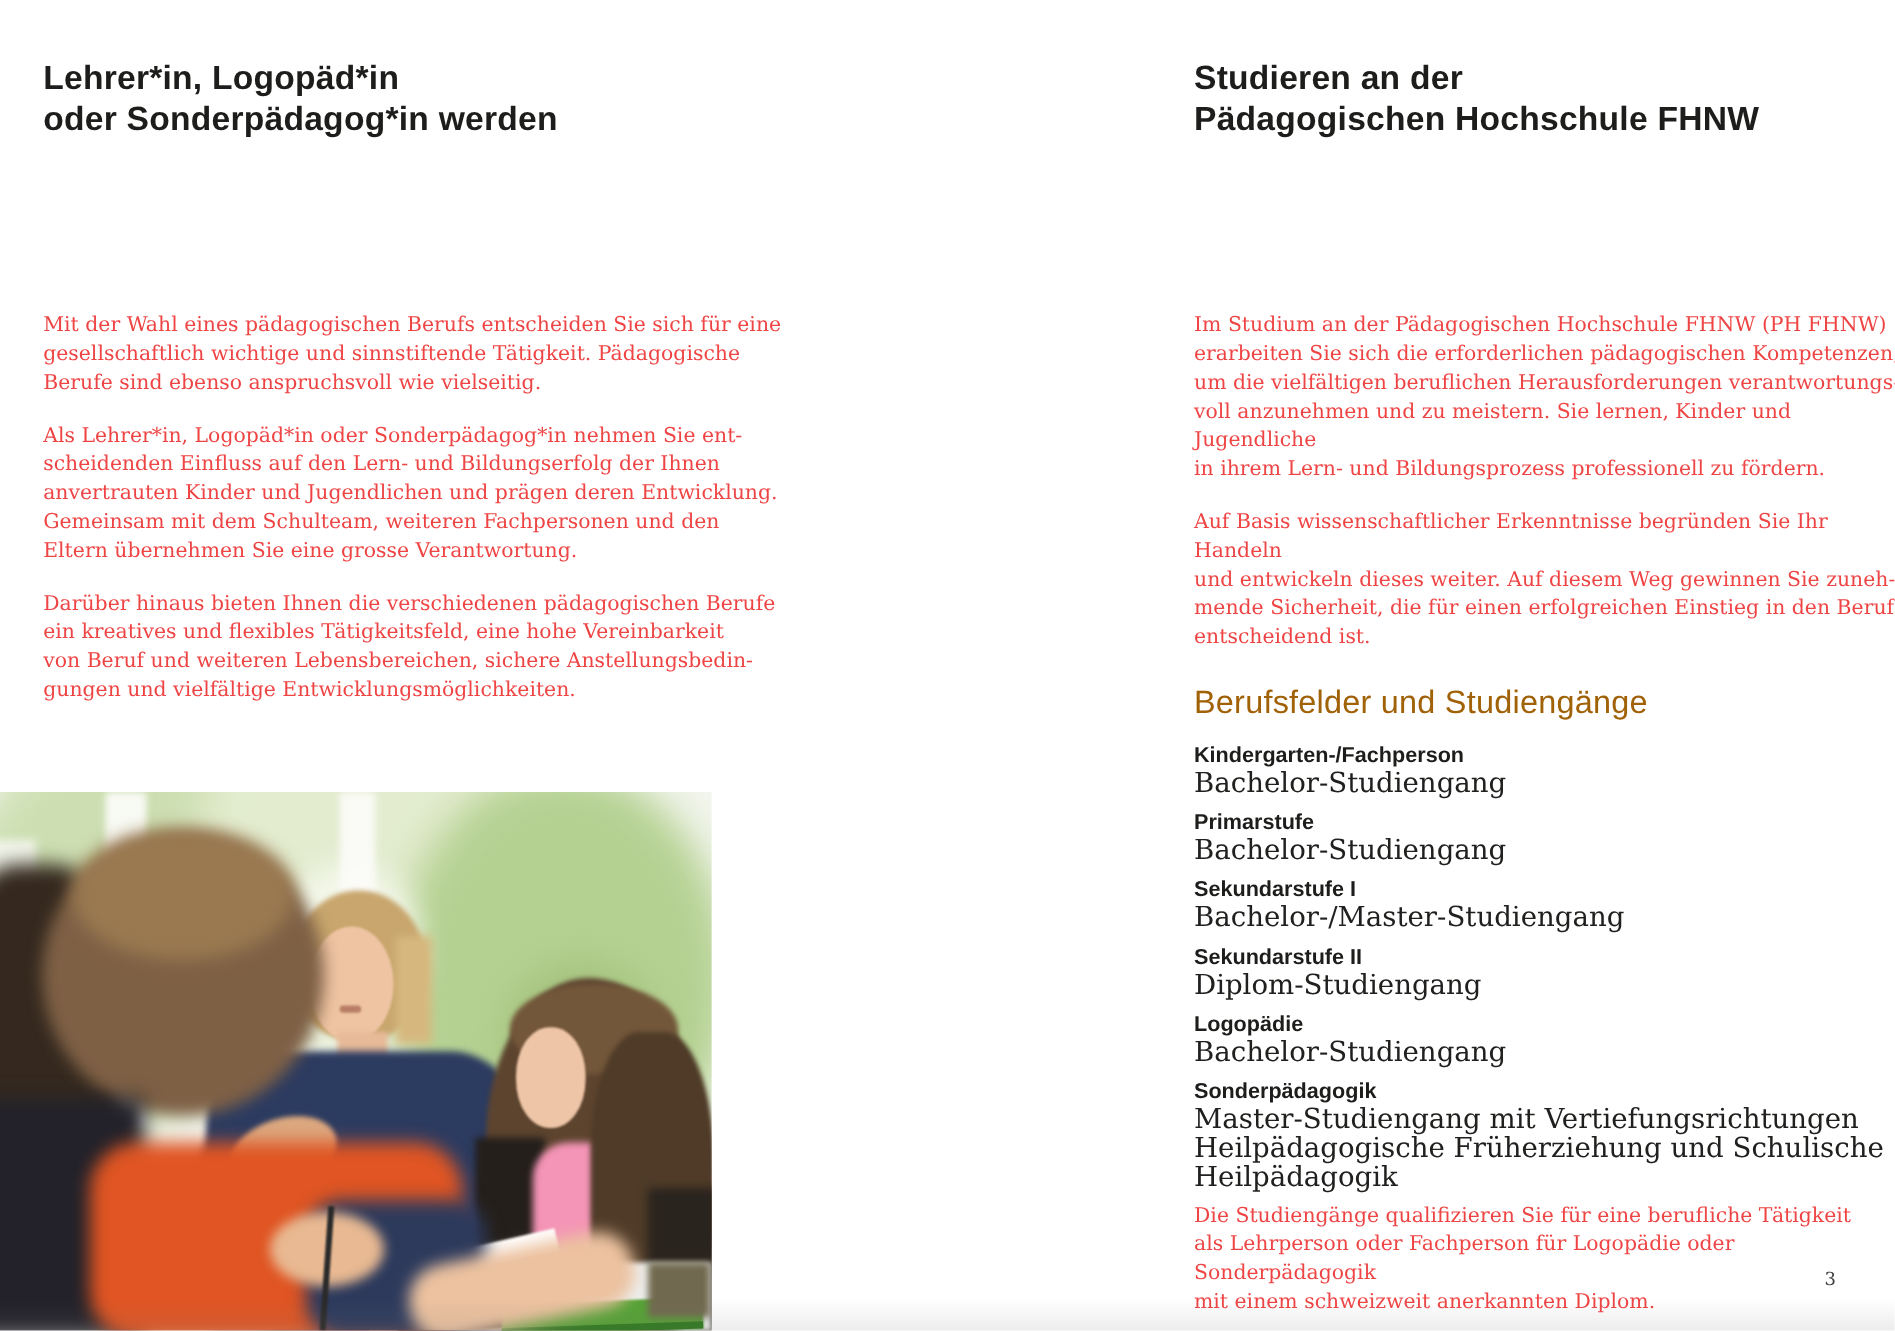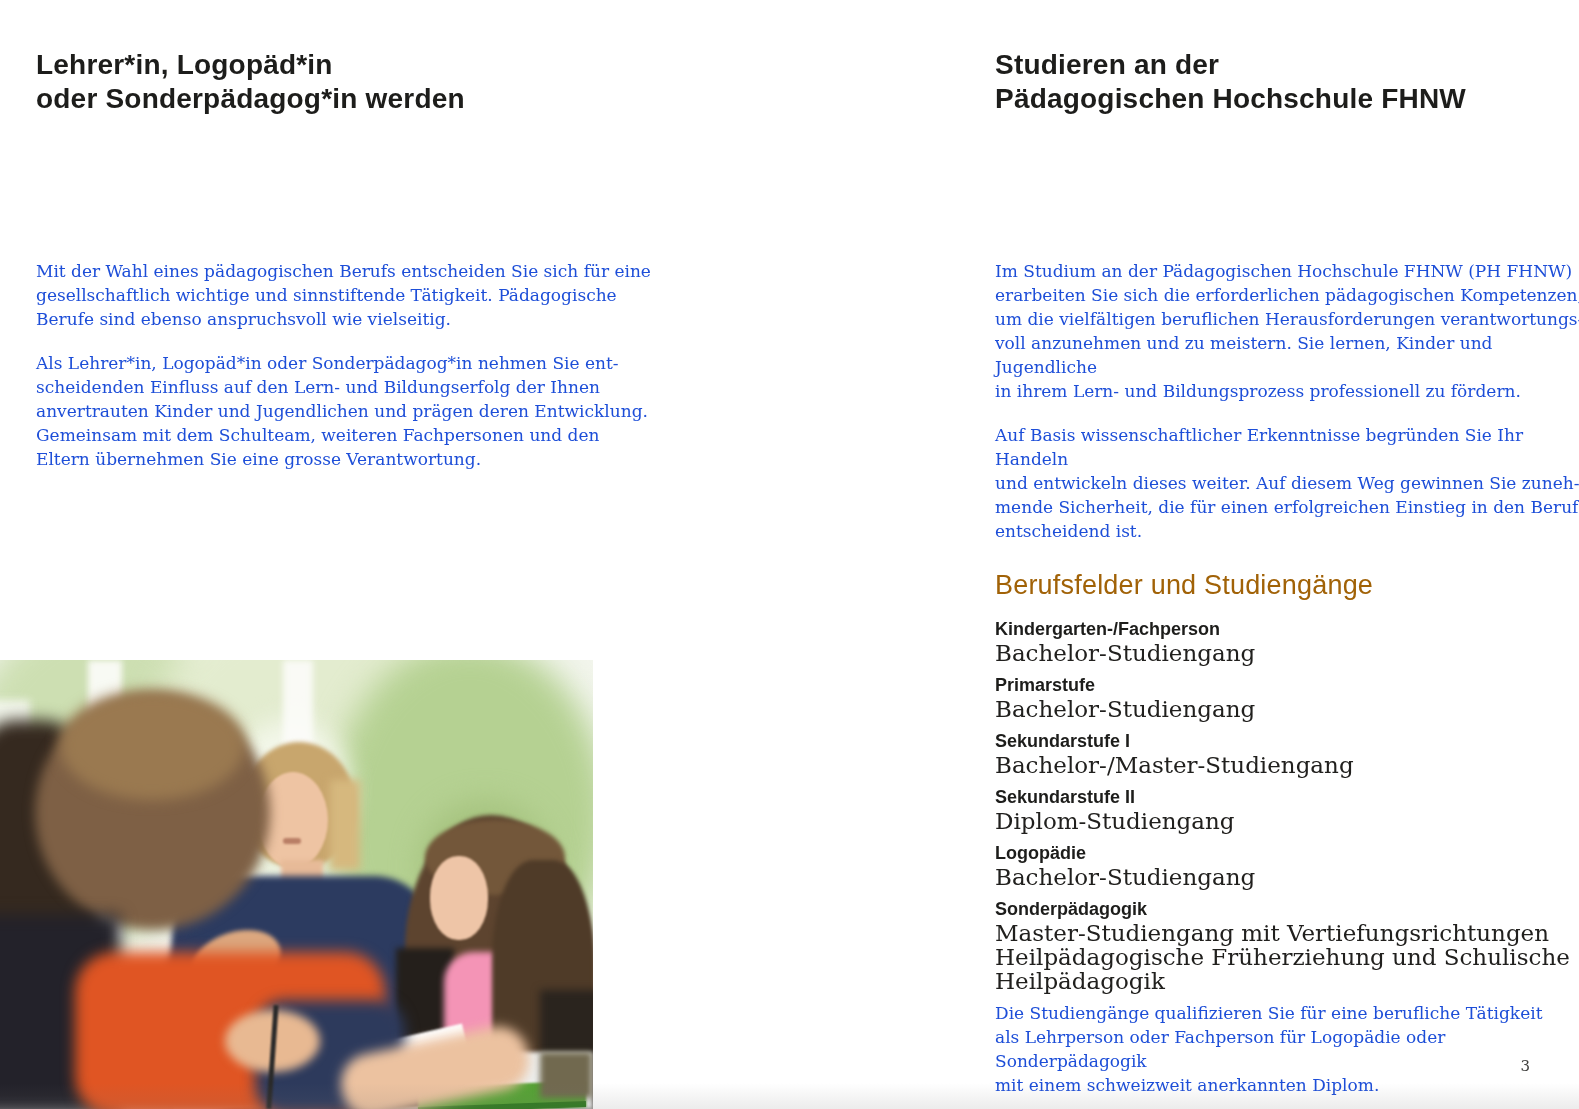--- a/index.html
+++ b/index.html
@@ -4,21 +4,21 @@
 <style>
   html,body{margin:0;padding:0;background:#ffffff;}
   .page{position:relative;width:1579px;height:1109px;background:#ffffff;overflow:hidden;
         font-family:"Liberation Sans",sans-serif;}
   .col{position:absolute;top:48px;}
   .col-left{left:36px;width:660px;}
   .col-right{left:995px;width:600px;}
   h1.page-title{margin:0;font-family:"Liberation Sans",sans-serif;font-weight:bold;
         font-size:28px;line-height:34px;color:#1d1d1b;white-space:pre-line;letter-spacing:.2px;}
   .body-text{margin:0 0 20px 0;font-family:"DejaVu Serif",serif;font-size:17px;line-height:24px;
-        color:#1d4ed8;white-space:pre-line;letter-spacing:0;}
+        color:#ef4444;white-space:pre-line;letter-spacing:0;}
   .first-para{margin-top:143px;}
   h2.subheading{margin:26px 0 16px 0;font-family:"Liberation Sans",sans-serif;font-weight:400;
         font-size:27px;line-height:32px;color:#a16207;letter-spacing:.2px;}
   .program{margin:0 0 8px 0;}
   .program-field{font-family:"Liberation Sans",sans-serif;font-weight:bold;font-size:18px;
         line-height:24px;color:#1d1d1b;}
   .program-degree{font-family:"DejaVu Serif",serif;font-size:23px;line-height:24px;color:#21201e;
         white-space:pre-line;}
   .closing{margin-top:4px;}
   .page-number{position:absolute;top:1057px;right:49px;font-family:"DejaVu Serif",serif;
@@ -90,20 +90,24 @@
     <h1 class="page-title">Lehrer*in, Logopäd*in
 oder Sonderpädagog*in werden</h1>
     <p class="body-text first-para">Mit der Wahl eines pädagogischen Berufs entscheiden Sie sich für eine
 gesellschaftlich wichtige und sinnstiftende Tätigkeit. Pädagogische
 Berufe sind ebenso anspruchsvoll wie vielseitig.</p>
     <p class="body-text">Als Lehrer*in, Logopäd*in oder Sonderpädagog*in nehmen Sie ent-
 scheidenden Einfluss auf den Lern- und Bildungserfolg der Ihnen
 anvertrauten Kinder und Jugendlichen und prägen deren Entwicklung.
 Gemeinsam mit dem Schulteam, weiteren Fachpersonen und den
 Eltern übernehmen Sie eine grosse Verantwortung.</p>
+    <p class="body-text">Darüber hinaus bieten Ihnen die verschiedenen pädagogischen Berufe
+ein kreatives und flexibles Tätigkeitsfeld, eine hohe Vereinbarkeit
+von Beruf und weiteren Lebensbereichen, sichere Anstellungsbedin-
+gungen und vielfältige Entwicklungsmöglichkeiten.</p>
   </section>
 
   <section class="col col-right">
     <h1 class="page-title">Studieren an der
 Pädagogischen Hochschule FHNW</h1>
     <p class="body-text first-para">Im Studium an der Pädagogischen Hochschule FHNW (PH FHNW)
 erarbeiten Sie sich die erforderlichen pädagogischen Kompetenzen,
 um die vielfältigen beruflichen Herausforderungen verantwortungs-
 voll anzunehmen und zu meistern. Sie lernen, Kinder und Jugendliche
 in ihrem Lern- und Bildungsprozess professionell zu fördern.</p>

